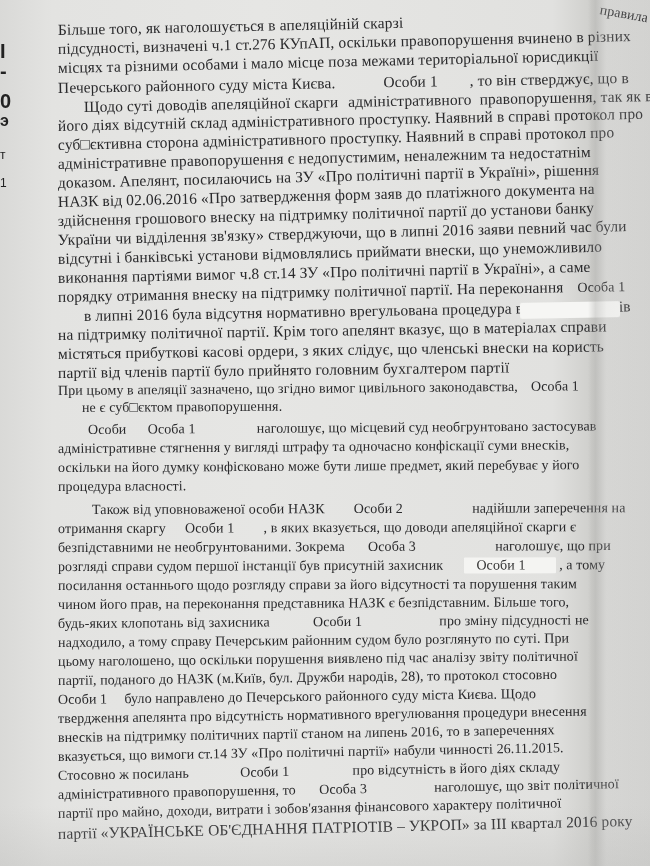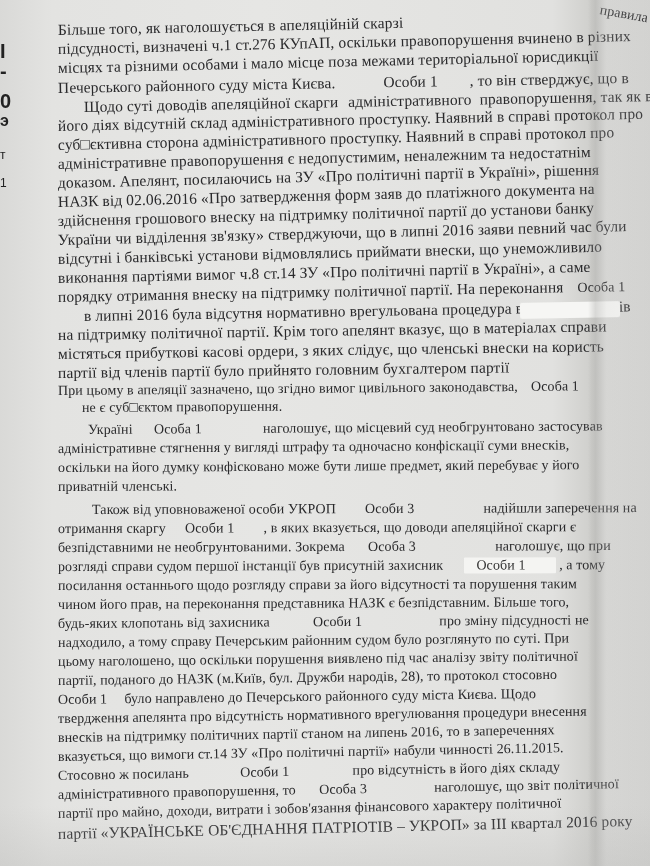--- a/index.html
+++ b/index.html
@@ -129,40 +129,40 @@
   </div>
   <div class="line small" style="top:383px;left:58px;transform:rotate(-0.5deg)">
     <span>При цьому в апеляції зазначено, що згідно вимог цивільного законодавства,</span>
     <span class="gap" style="width:6px"></span>
     <span>Особа 1</span>
   </div>
   <div class="line small" style="top:400px;left:82px;transform:rotate(-0.4deg)">
     <span>не є суб□єктом правопорушення.</span>
   </div>
   <div class="line small" style="top:422px;left:88px;transform:rotate(-0.4deg)">
-    <span>Україні</span>
+    <span>Особи</span>
     <span class="gap" style="width:14px"></span>
     <span>Особа 1</span>
     <span class="gap" style="width:54px"></span>
     <span>наголошує, що місцевий суд необгрунтовано застосував</span>
   </div>
   <div class="line small" style="top:441px;left:58px;transform:rotate(-0.4deg)">
     <span>адміністративне стягнення у вигляді штрафу та одночасно конфіскації суми внесків,</span>
   </div>
   <div class="line small" style="top:460px;left:58px;transform:rotate(-0.3deg)">
     <span>оскільки на його думку конфісковано може бути лише предмет, який перебуває у його</span>
   </div>
   <div class="line small" style="top:479px;left:58px;transform:rotate(-0.3deg)">
-    <span>приватній членські.</span>
+    <span>процедура власності.</span>
   </div>
 
   <div class="line small" style="top:502px;left:92px;transform:rotate(-0.2deg)">
-    <span>Також від уповноваженої особи УКРОП</span>
+    <span>Також від уповноваженої особи НАЗК</span>
     <span class="gap" style="width:22px"></span>
-    <span>Особи 3</span>
+    <span>Особи 2</span>
     <span class="gap" style="width:62px"></span>
     <span>надійшли заперечення на</span>
   </div>
   <div class="line small" style="top:521px;left:58px;transform:rotate(-0.2deg)">
     <span>отримання скаргу</span>
     <span class="gap" style="width:12px"></span>
     <span>Особи 1</span>
     <span class="gap" style="width:22px"></span>
     <span>, в яких вказується, що доводи апеляційної скарги є</span>
   </div>

